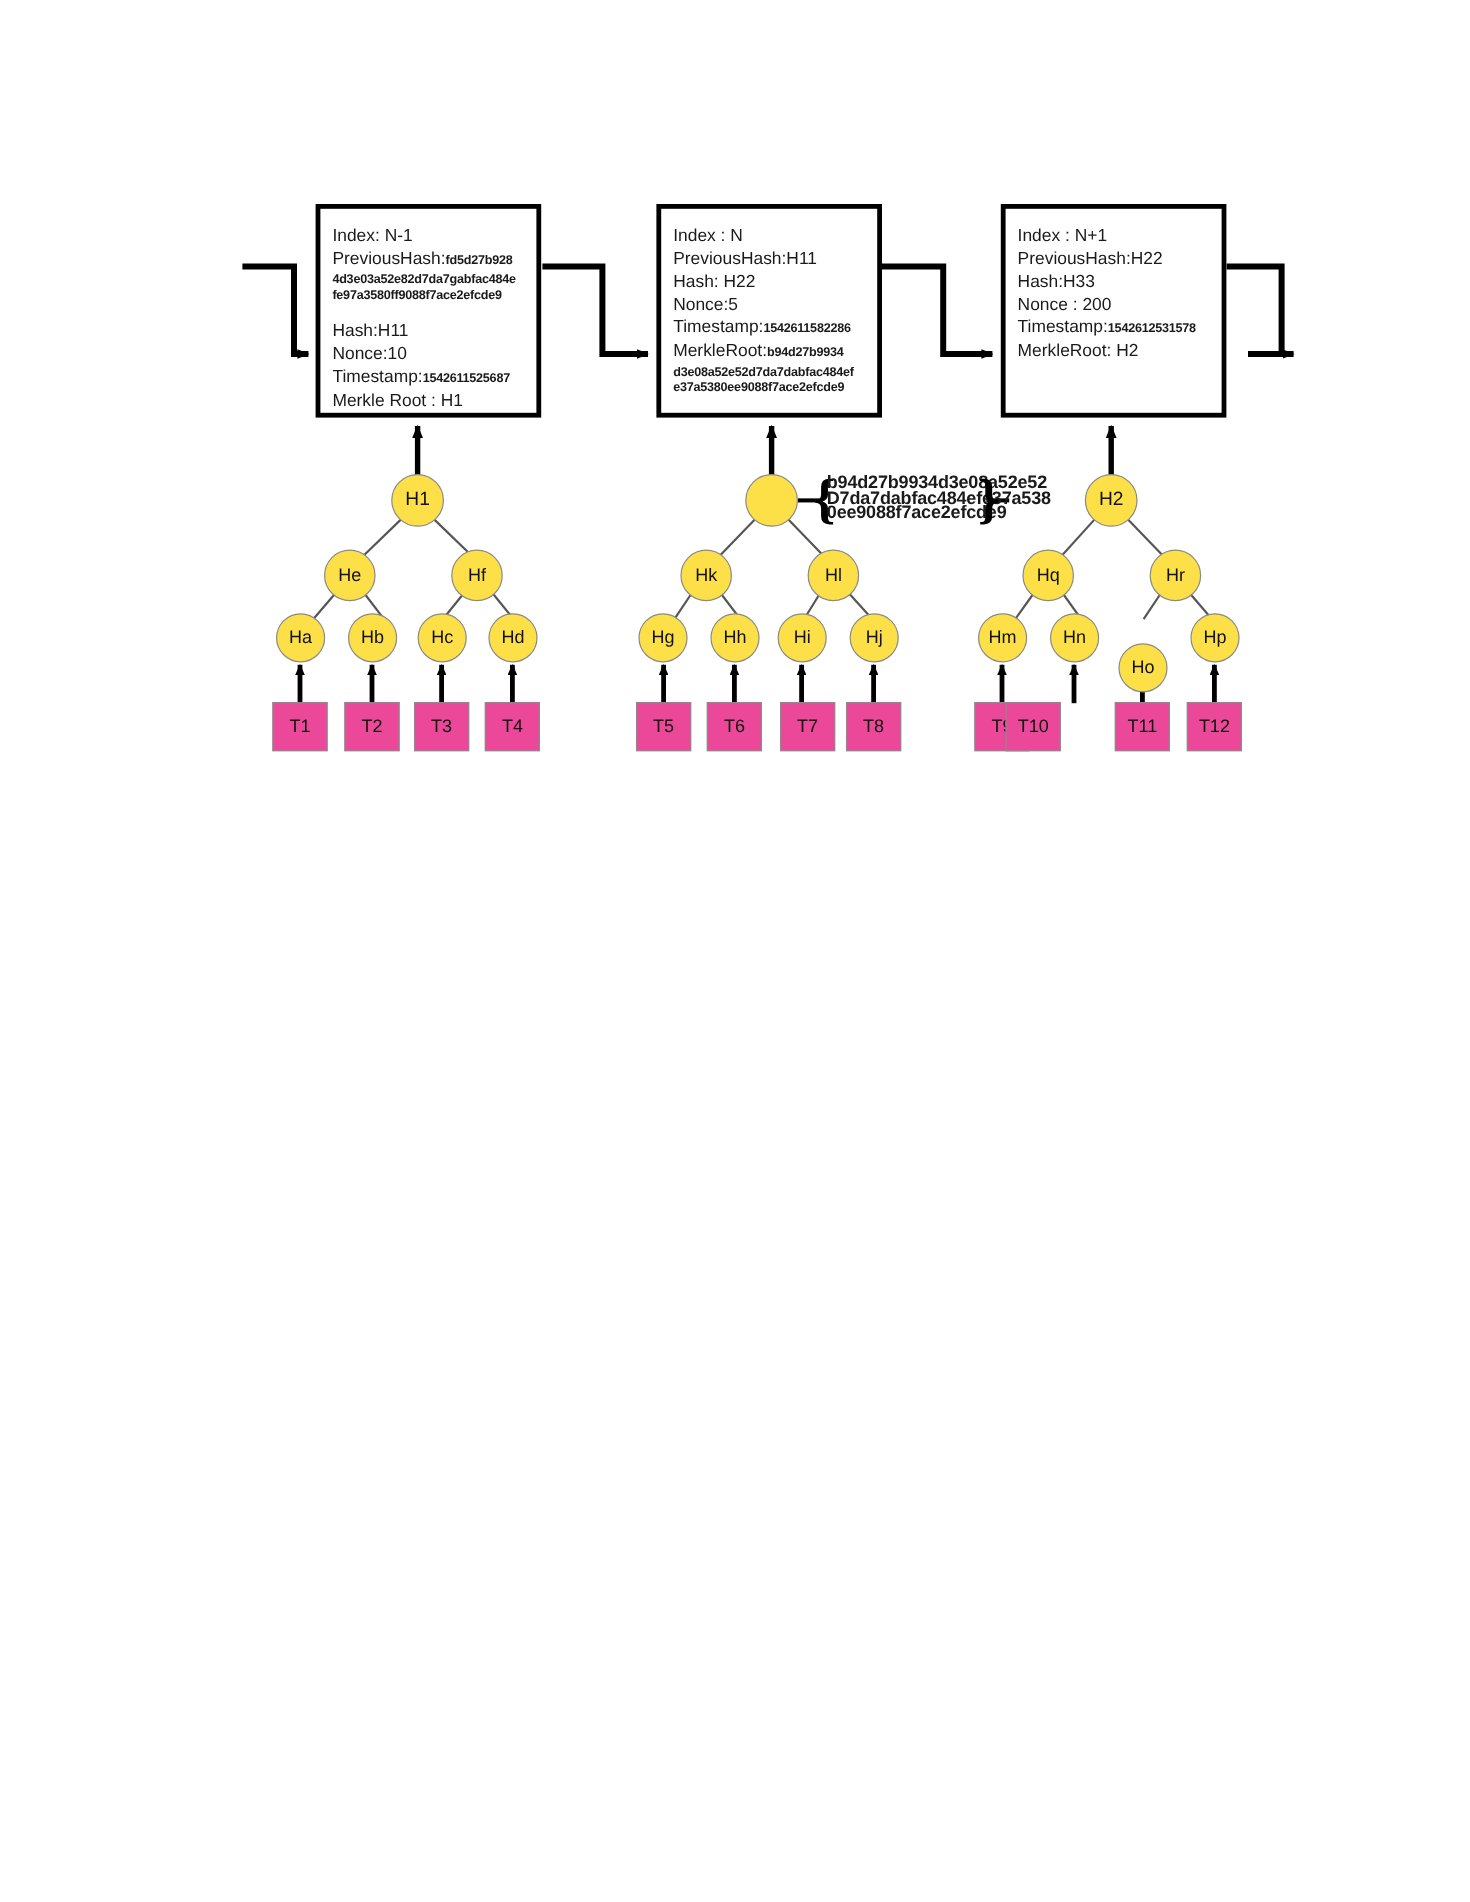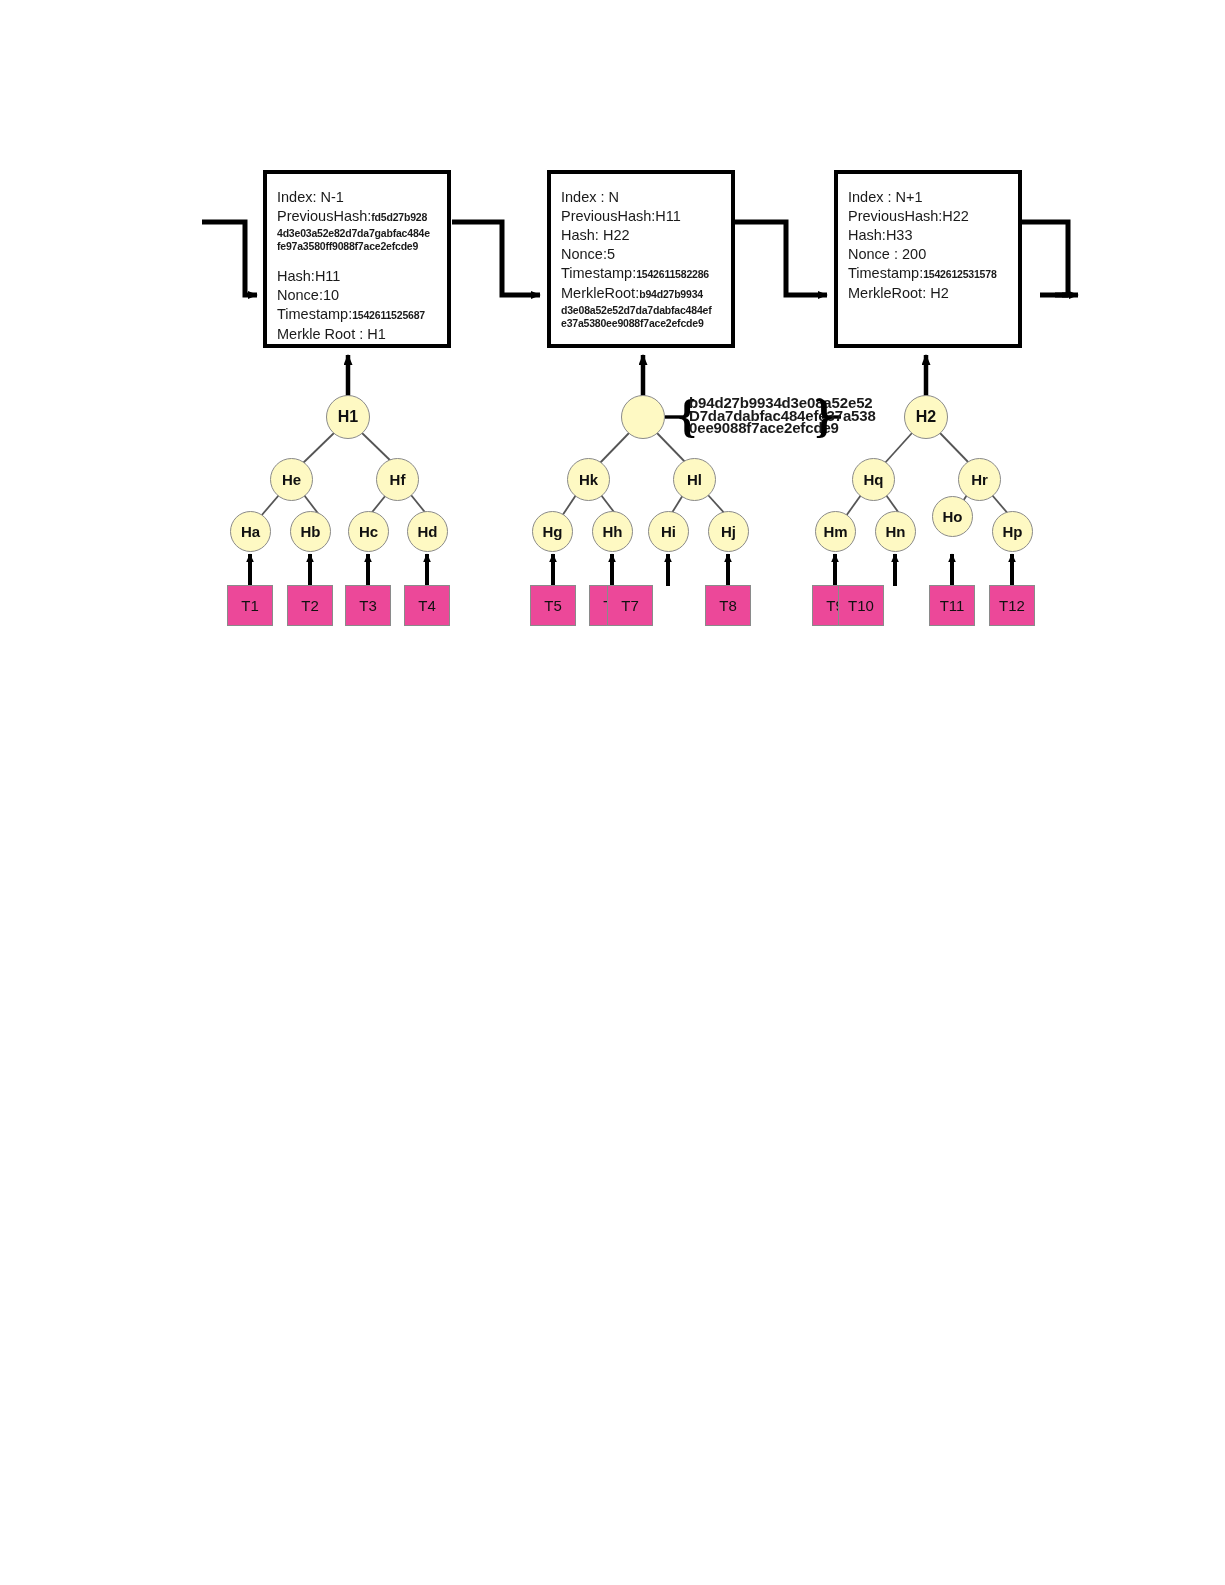--- a/index.html
+++ b/index.html
@@ -51,27 +51,26 @@
     letter-spacing: -0.2px;
     white-space: nowrap;
   }
 
   
   .node {
     position: absolute;
     box-sizing: border-box;
     border: 1.6px solid #8a8a8a;
     border-radius: 50%;
-    background: #fef9c3;
+    background: #fde047;
     display: flex;
     align-items: center;
     justify-content: center;
     font-size: 15px;
     color: #111111;
-    font-weight: bold;
   }
   .node.root {
     width: 44px;
     height: 44px;
     font-size: 16px;
   }
   .node.mid {
     width: 43px;
     height: 43px;
   }
@@ -254,36 +253,36 @@
 
   <div class="node root" style="left:621px; top:395px;"></div>
   <div class="node mid" style="left:567px; top:458px;">Hk</div>
   <div class="node mid" style="left:673px; top:458px;">Hl</div>
   <div class="node leaf" style="left:532px; top:511px;">Hg</div>
   <div class="node leaf" style="left:592px; top:511px;">Hh</div>
   <div class="node leaf" style="left:648px; top:511px;">Hi</div>
   <div class="node leaf" style="left:708px; top:511px;">Hj</div>
   <div class="txbox" style="left:530px; top:585px;">T5</div>
   <div class="txbox" style="left:589px; top:585px;">T6</div>
-  <div class="txbox" style="left:607px; top:585px;">T7</div>
+  <div class="txbox" style="left:650px; top:585px;">T7</div>
   <div class="txbox" style="left:705px; top:585px;">T8</div>
 
   <div class="brace" style="left:678px; top:393px;">{</div>
   <div class="callout" style="left:689px; top:397px;">
     <div>b94d27b9934d3e08a52e52</div>
     <div>D7da7dabfac484efe37a538</div>
     <div>0ee9088f7ace2efcde9</div>
   </div>
   <div class="brace" style="left:815px; top:393px;">}</div>
 
   <div class="node root" style="left:904px; top:395px;">H2</div>
   <div class="node mid" style="left:852px; top:458px;">Hq</div>
   <div class="node mid" style="left:958px; top:458px;">Hr</div>
   <div class="node leaf" style="left:815px; top:511px;">Hm</div>
   <div class="node leaf" style="left:875px; top:511px;">Hn</div>
-  <div class="node leaf" style="left:932px; top:496px;text-align:center;">Ho</div>
+  <div class="node leaf" style="left:932px; top:536px;text-align:center;">Ho</div>
   <div class="node leaf" style="left:992px; top:511px;">Hp</div>
   <div class="txbox" style="left:812px; top:585px;">T9</div>
   <div class="txbox" style="left:838px; top:585px;">T10</div>
   <div class="txbox" style="left:929px; top:585px;">T11</div>
   <div class="txbox" style="left:989px; top:585px;">T12</div>
 
 </div>
 
 </body></html>

